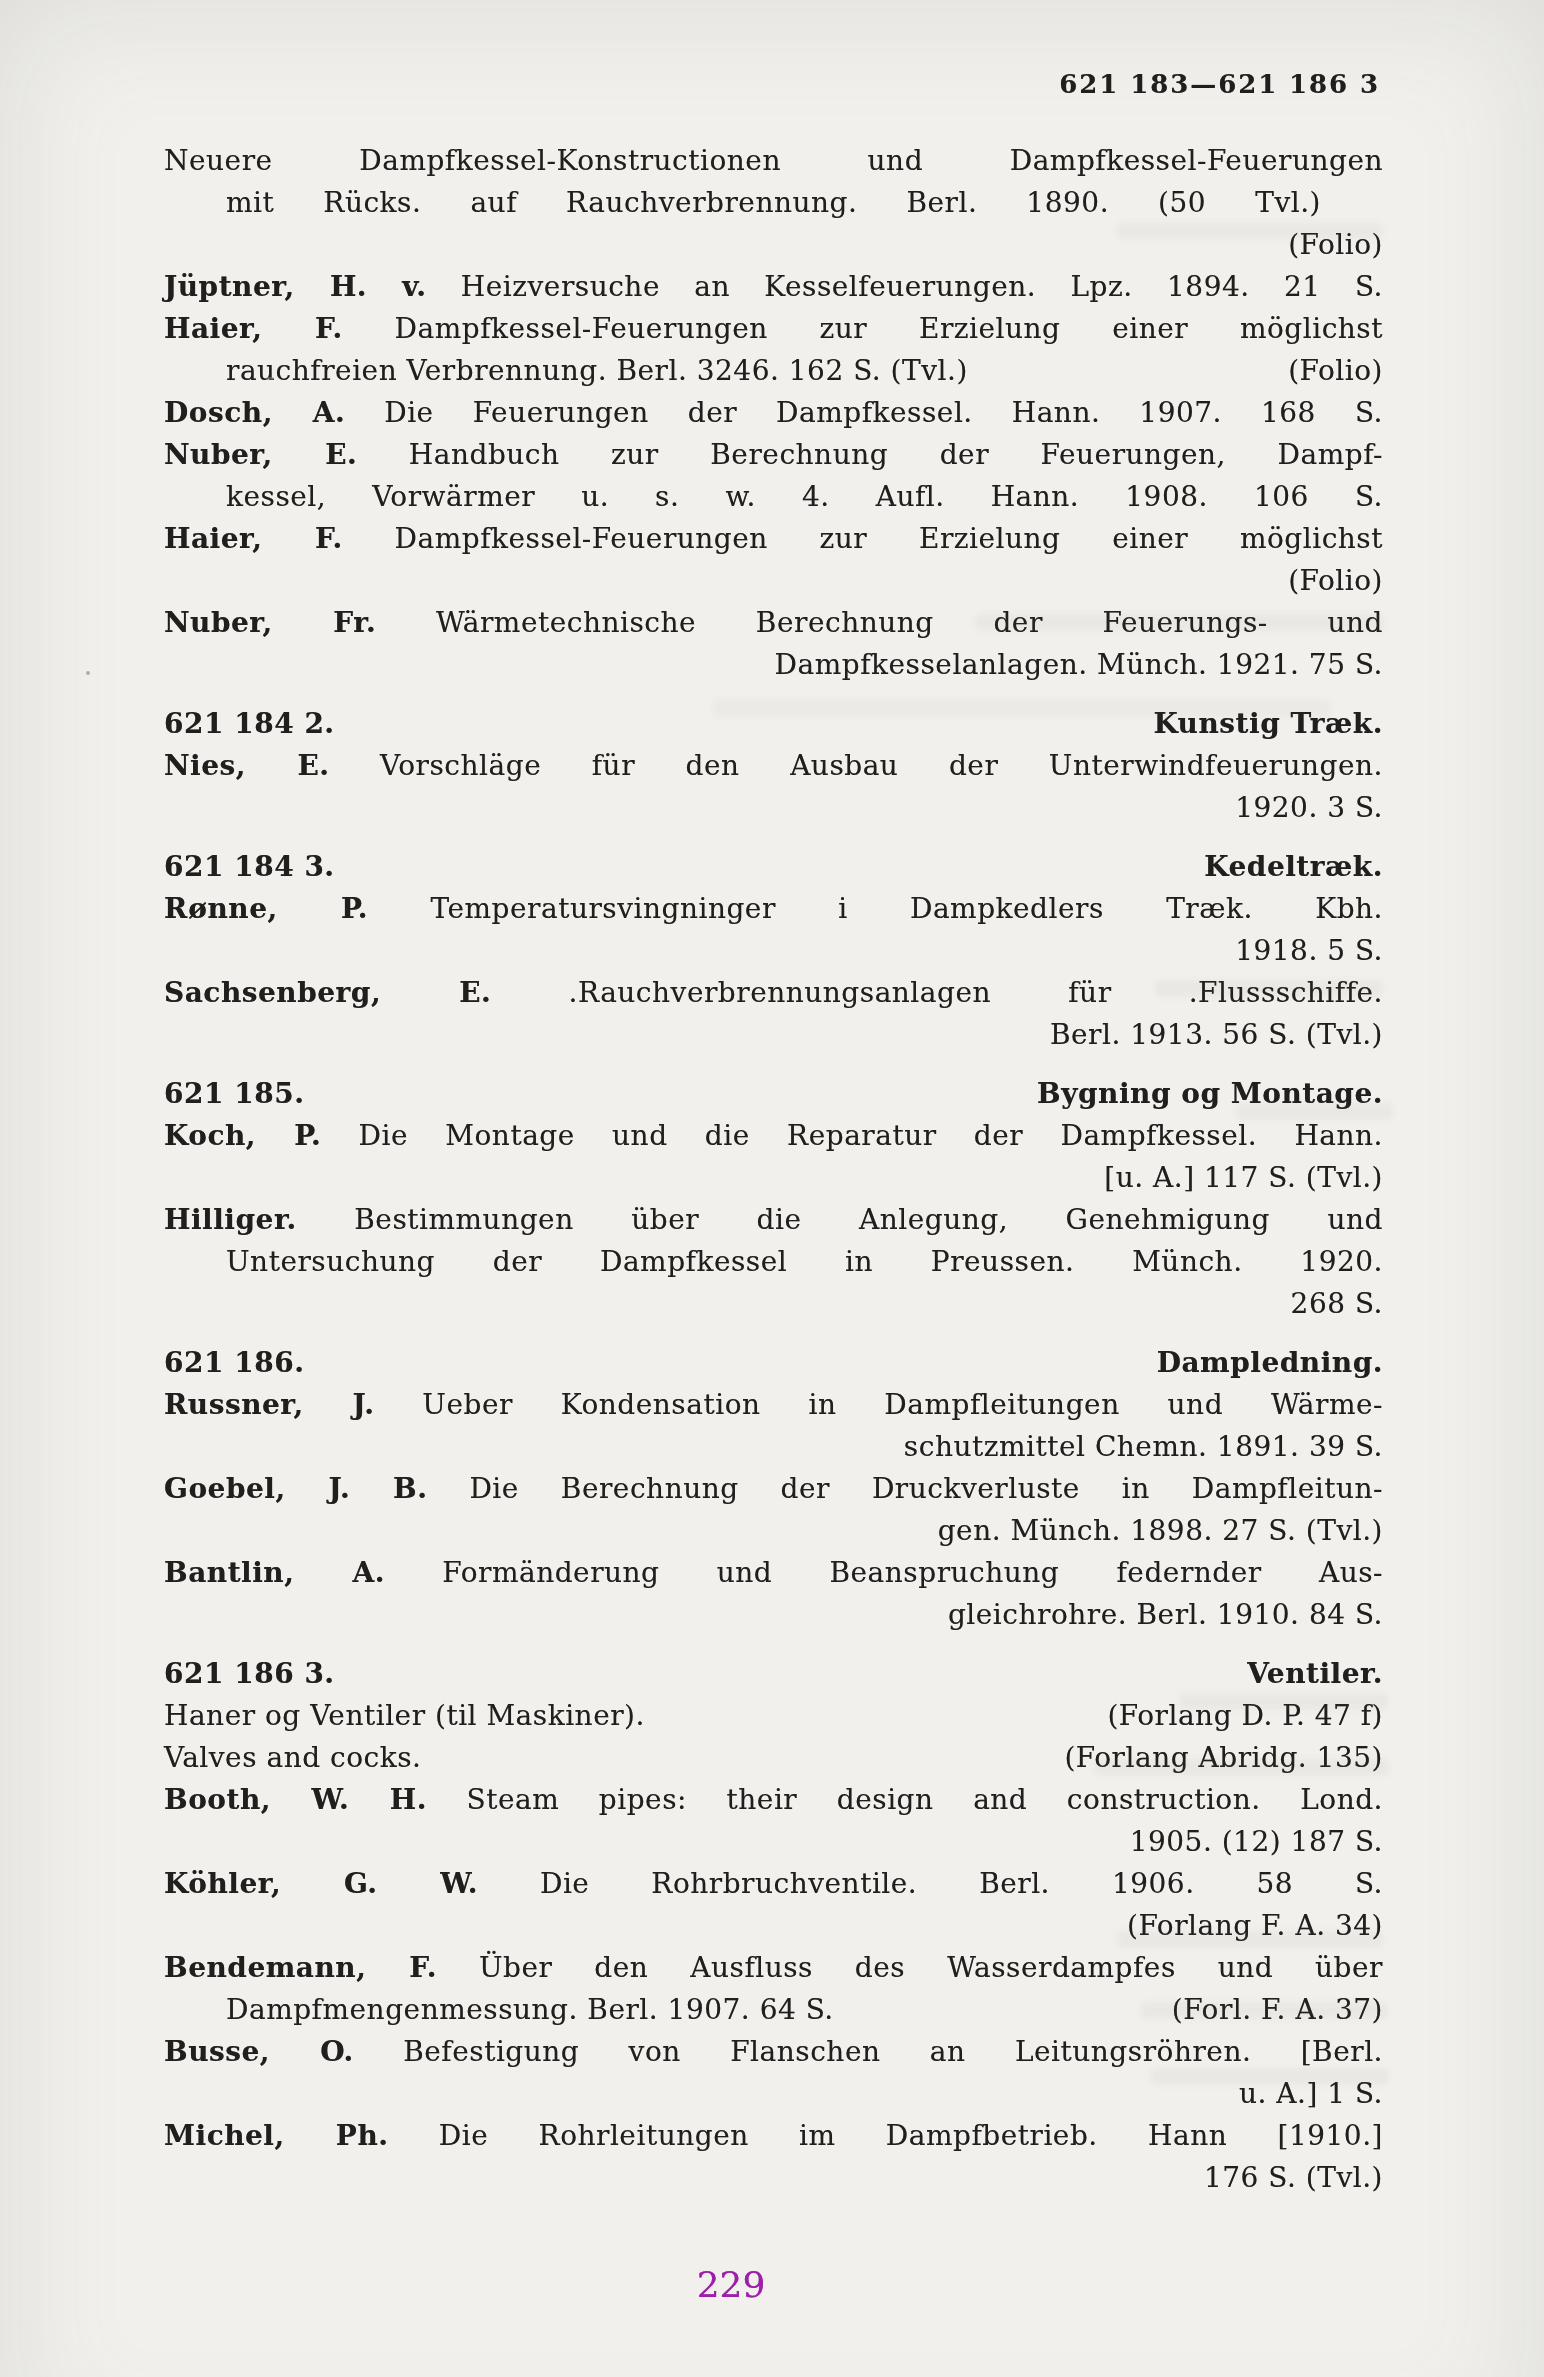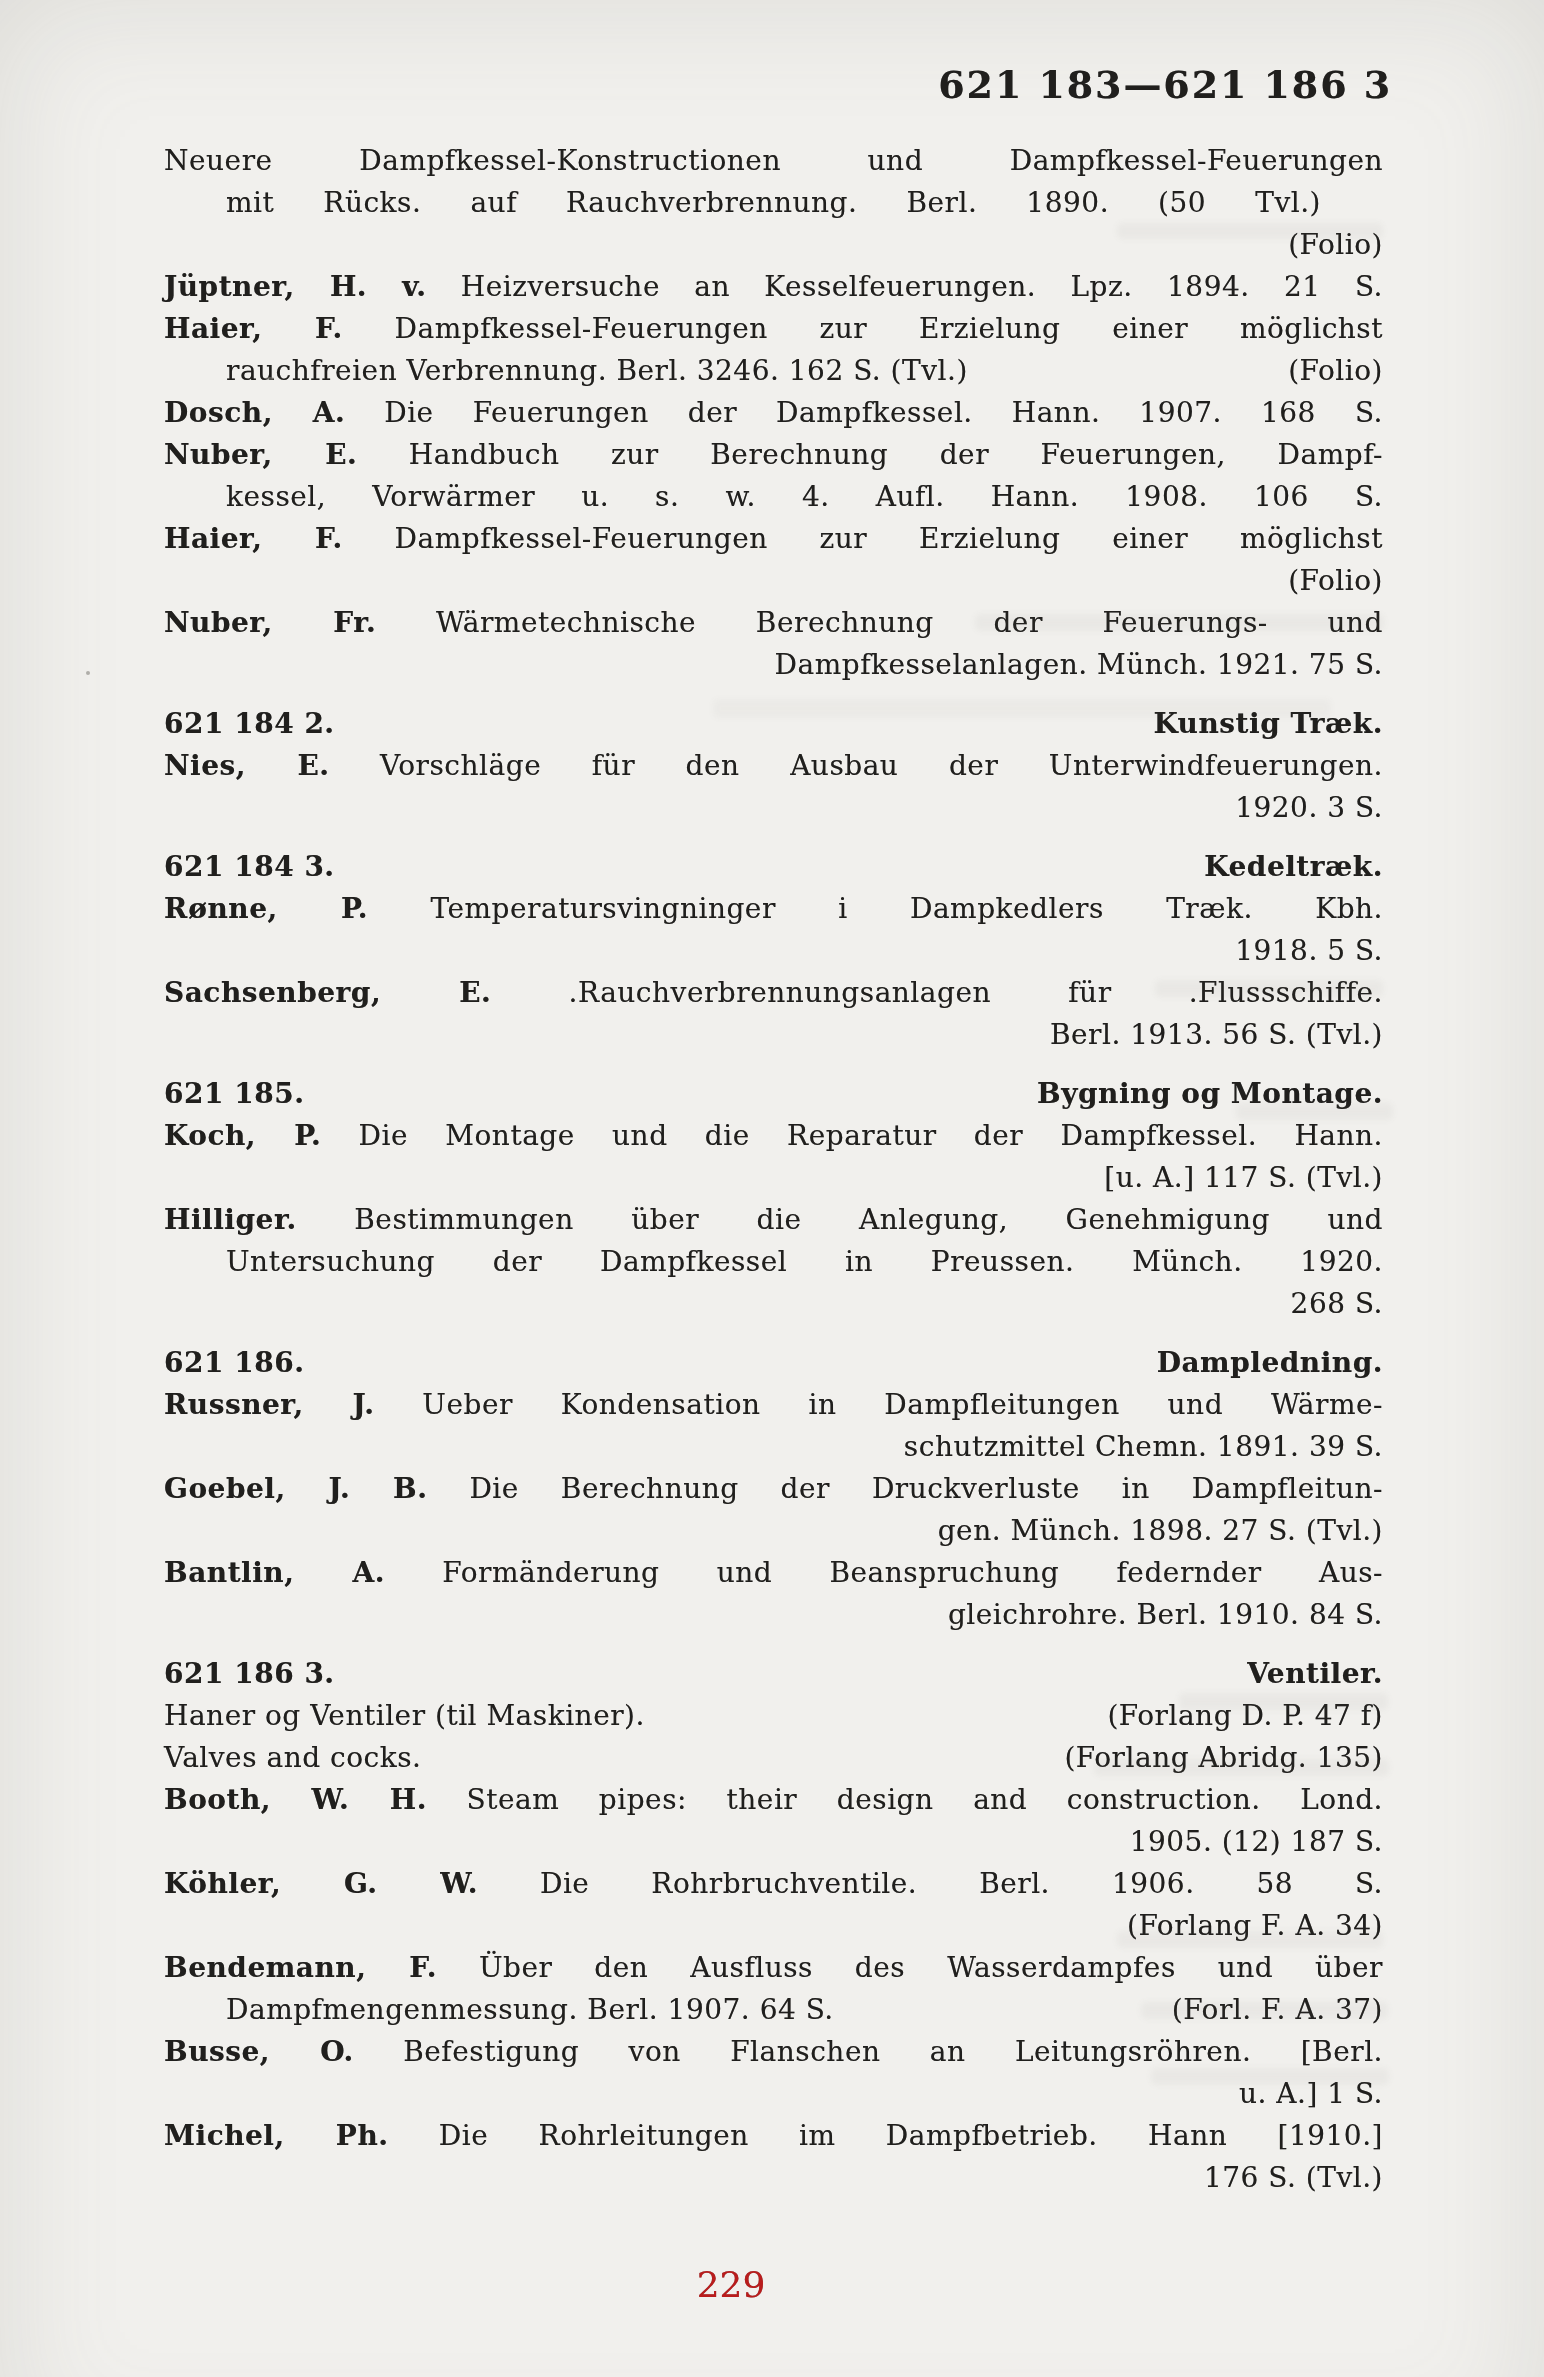--- a/index.html
+++ b/index.html
@@ -7,22 +7,22 @@
     width:1544px;height:2469px;position:relative;overflow:hidden;
     background-color:#f1f0ed;
     box-shadow: inset 0 0 124px rgba(115,110,100,0.16);
     font-family:"DejaVu Serif","Liberation Serif",serif;
     color:#201f1d;
   }
   .ink{ text-shadow:0 0 0.6px rgba(25,25,25,0.45); }
 
   
   .page-header{
-    position:absolute; top:64px; right:152px;
-    font-size:38px; line-height:41px; font-weight:bold;
+    position:absolute; top:64px; right:164px;
+    font-size:26px; line-height:41px; font-weight:bold;
     letter-spacing:1.9px; white-space:nowrap;
   }
 
   
   .bib{
     position:absolute; left:164px; top:140px; width:1219px;
     font-size:28px; letter-spacing:0.5px;
   }
   .line{
     height:42px; line-height:42px; overflow:visible;
@@ -31,21 +31,21 @@
   .a-justify{ text-align:justify; text-align-last:justify; -moz-text-align-last:justify; text-justify:inter-word; }
   .a-left{ text-align:right; }
   .a-right{ text-align:right; }
   .split{ display:flex; justify-content:space-between; }
   .ind{ padding-left:62px; }
   .sec{ margin-top:17px; font-weight:bold;gap:39px; }
 
   
   .page-number{
     position:absolute; top:2264px; left:662px; width:138px;
-    text-align:center; font-size:36px; color:#b91c1c;
+    text-align:center; font-size:36px; color:#a21caf;
   }
 
   
   .ghost{
     position:absolute; background:#6a675f; opacity:0.055;
     filter:blur(3.3px); border-radius:4.8px; pointer-events:none;
   }
   .speck{
     position:absolute; background:#7c7a74; opacity:0.55;
     filter:blur(0.7px); border-radius:50%; pointer-events:none;

